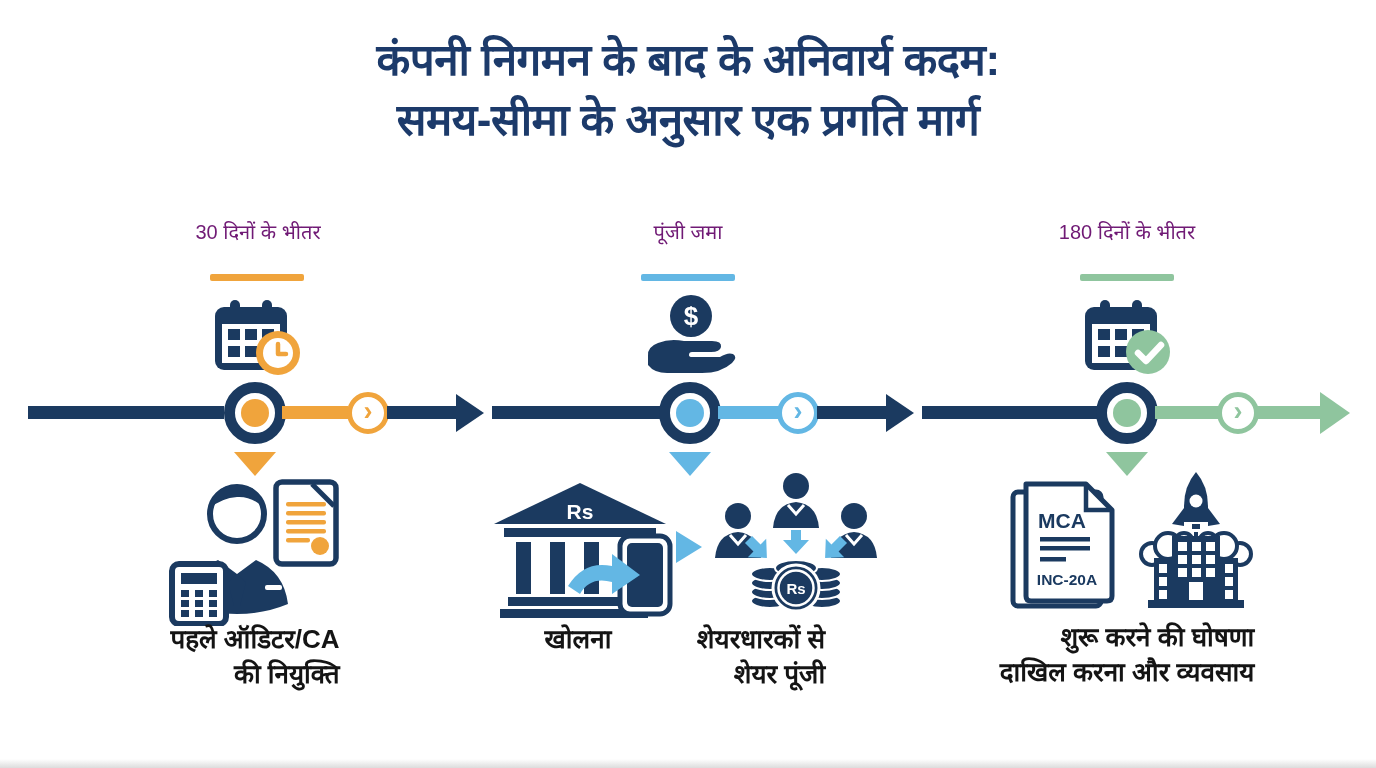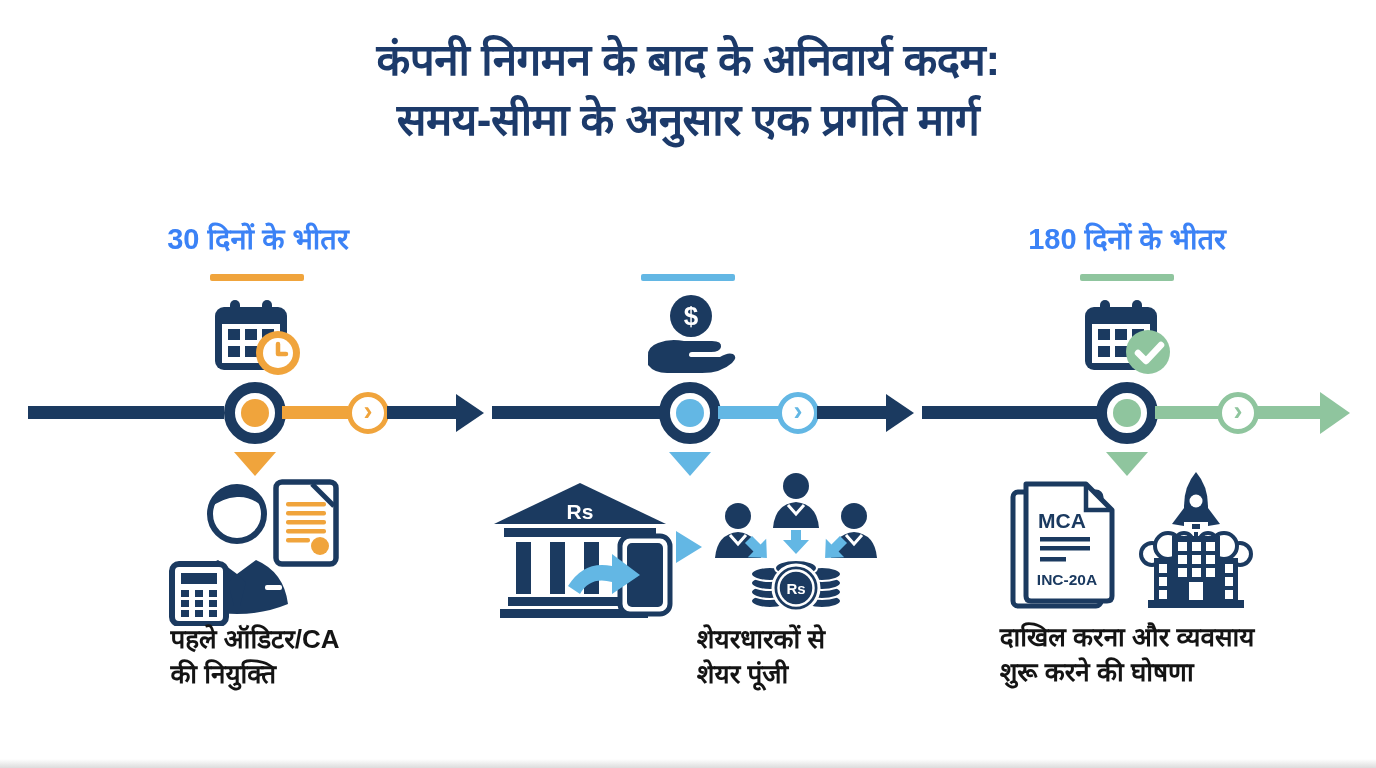--- a/index.html
+++ b/index.html
@@ -8,21 +8,21 @@
     font-family:"Liberation Sans","DejaVu Sans",sans-serif;
   }
   
   .title{
     position:absolute;left:0;right:0;top:30px;text-align:center;
     color:#1c3a6a;font-weight:800;font-size:44px;line-height:60px;letter-spacing:-.5px;
   }
   
   .mlabel{
     position:absolute;top:218px;transform:translateX(-50%);
-    font-size:29px;font-weight:bold;color:#3b82f6;white-space:nowrap;
+    font-size:20px;font-weight:normal;color:#701a75;white-space:nowrap;
   }
   .underbar{
     position:absolute;top:274px;height:7px;width:94px;border-radius:2px;
     transform:translateX(-50%);
   }
   .bar-orange{background:#f0a43c}
   .bar-sky{background:#63b7e4}
   .bar-green{background:#8fc59e}
   
   .seg{position:absolute;top:406px;height:13px;background:#1b3a60;}
@@ -59,21 +59,21 @@
   }
   .tri-down.sky{border-top-color:#63b7e4}
   .tri-down.green{border-top-color:#8fc59e}
   .tri-right{
     position:absolute;left:676px;top:531px;width:0;height:0;
     border-top:16px solid transparent;border-bottom:16px solid transparent;
     border-left:26px solid #63b7e4;
   }
   
   .caption{
-    position:absolute;top:622px;transform:translateX(-50%);text-align:left;
+    position:absolute;top:622px;transform:translateX(-50%);text-align:right;
     font-size:26px;line-height:35px;font-weight:bold;color:#141414;white-space:nowrap;
   }
   .icon{position:absolute;}
   .bottom-strip{
     position:absolute;left:0;right:0;bottom:0;height:9px;
     background:linear-gradient(to top, rgba(140,140,140,.30), rgba(255,255,255,0));
   }
 </style>
 </head>
 <body>
@@ -81,20 +81,21 @@
 <div id="stage">
 
   <div class="title">
     <div>कंपनी निगमन के बाद के अनिवार्य कदम:</div>
     <div>समय-सीमा के अनुसार एक प्रगति मार्ग</div>
   </div>
 
   <div class="mlabel" style="left:258px">30 दिनों के भीतर</div>
   <div class="underbar bar-orange" style="left:257px"></div>
 
+  <div class="mlabel" style="left:688px">पूंजी जमा</div>
   <div class="underbar bar-sky" style="left:688px"></div>
 
   <div class="mlabel" style="left:1127px">180 दिनों के भीतर</div>
   <div class="underbar bar-green" style="left:1127px"></div>
 
   <svg class="icon" style="left:212px;top:298px" width="90" height="80" viewBox="0 0 90 80">
     <rect x="18" y="2" width="10" height="18" rx="5" fill="#1b3a60"></rect>
     <rect x="50" y="2" width="10" height="18" rx="5" fill="#1b3a60"></rect>
     <rect x="3" y="9" width="72" height="63" rx="9" fill="#1b3a60"></rect>
     <rect x="10" y="26" width="58" height="39" fill="#fff"></rect>
@@ -201,20 +202,21 @@
     <rect x="60" y="64" width="15" height="52" fill="#1b3a60"></rect>
     <rect x="94" y="64" width="15" height="52" fill="#1b3a60"></rect>
     <rect x="128" y="64" width="15" height="52" fill="#1b3a60"></rect>
     <rect x="18" y="119" width="134" height="9" fill="#1b3a60"></rect>
     <rect x="10" y="131" width="148" height="9" fill="#1b3a60"></rect>
     <rect x="130" y="58" width="50" height="78" rx="10" fill="#fff" stroke="#1b3a60" stroke-width="5"></rect>
     <rect x="137" y="65" width="36" height="64" rx="5" fill="#1b3a60"></rect>
     <path d="M78 108 Q94 82 122 88 L122 76 L150 97 L122 116 L122 104 Q100 98 90 116 Z" fill="#63b7e4"></path>
   </svg>
   <div class="caption" style="left:578px">
+    <div>खोलना</div>
   </div>
 
   <div class="tri-right"></div>
 
   <svg class="icon" style="left:710px;top:470px" width="172" height="145" viewBox="0 0 172 145">
     <g transform="translate(28,46)">
       <circle cx="0" cy="0" r="13" fill="#1b3a60"></circle>
       <path d="M-23 42 Q-21 18 0 16 Q21 18 23 42 Z" fill="#1b3a60"></path>
       <path d="M-8 19 L0 28 L8 19" fill="none" stroke="#fff" stroke-width="3"></path>
     </g>
@@ -291,18 +293,18 @@
     <rect x="23" y="96" width="8" height="9" fill="#fff"></rect>
       <rect x="23" y="109" width="8" height="9" fill="#fff"></rect>
       <rect x="23" y="122" width="8" height="9" fill="#fff"></rect>
     <rect x="84" y="90" width="18" height="42" fill="#1b3a60"></rect>
     <rect x="89" y="96" width="8" height="9" fill="#fff"></rect>
       <rect x="89" y="109" width="8" height="9" fill="#fff"></rect>
       <rect x="89" y="122" width="8" height="9" fill="#fff"></rect>
     <rect x="12" y="132" width="96" height="8" fill="#1b3a60"></rect>
   </svg>
   <div class="caption" style="left:1127px;top:620px">
+    <div>शुरू करने की घोषणा</div>
     <div>दाखिल करना और व्यवसाय</div>
-    <div>शुरू करने की घोषणा</div>
   </div>
 
   <div class="bottom-strip"></div>
 </div>
 
 </body></html>

